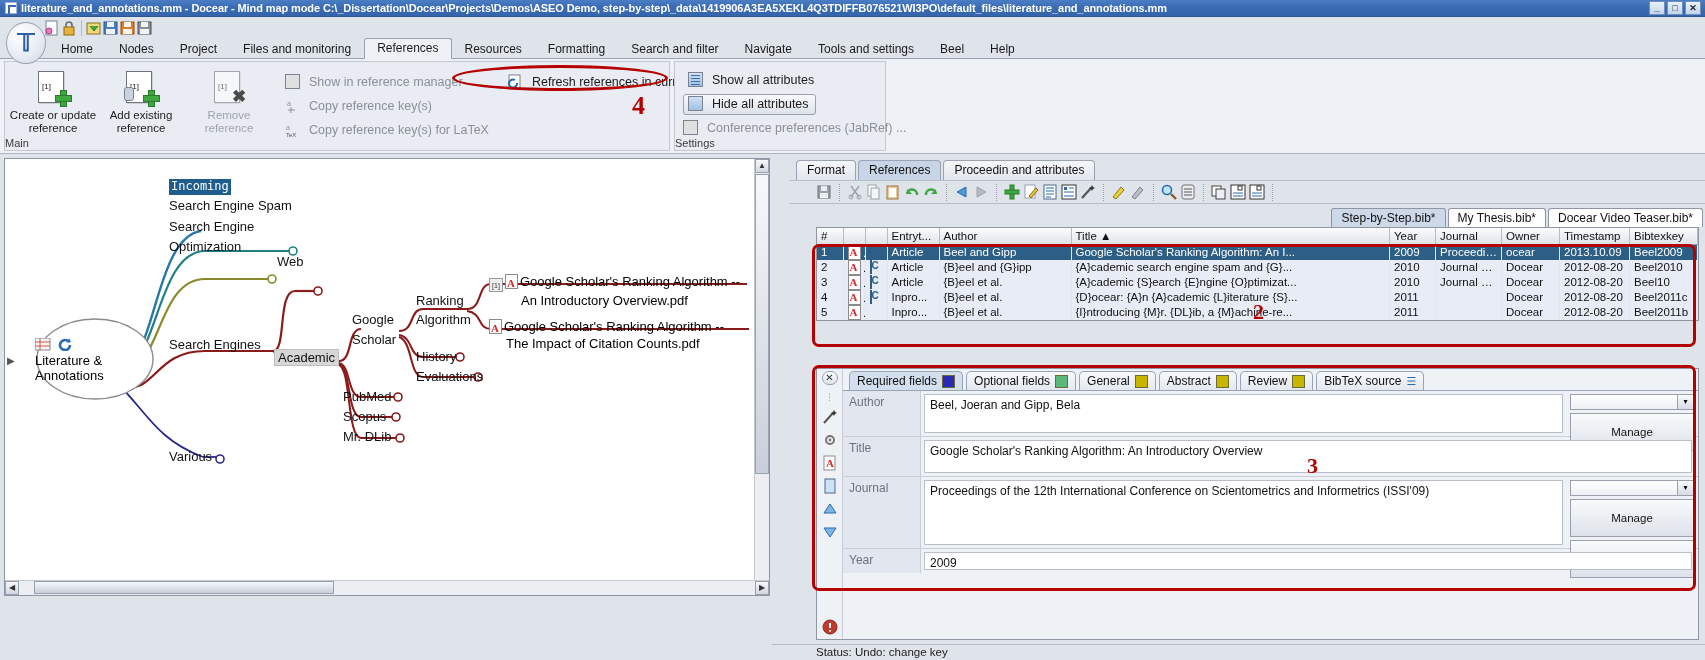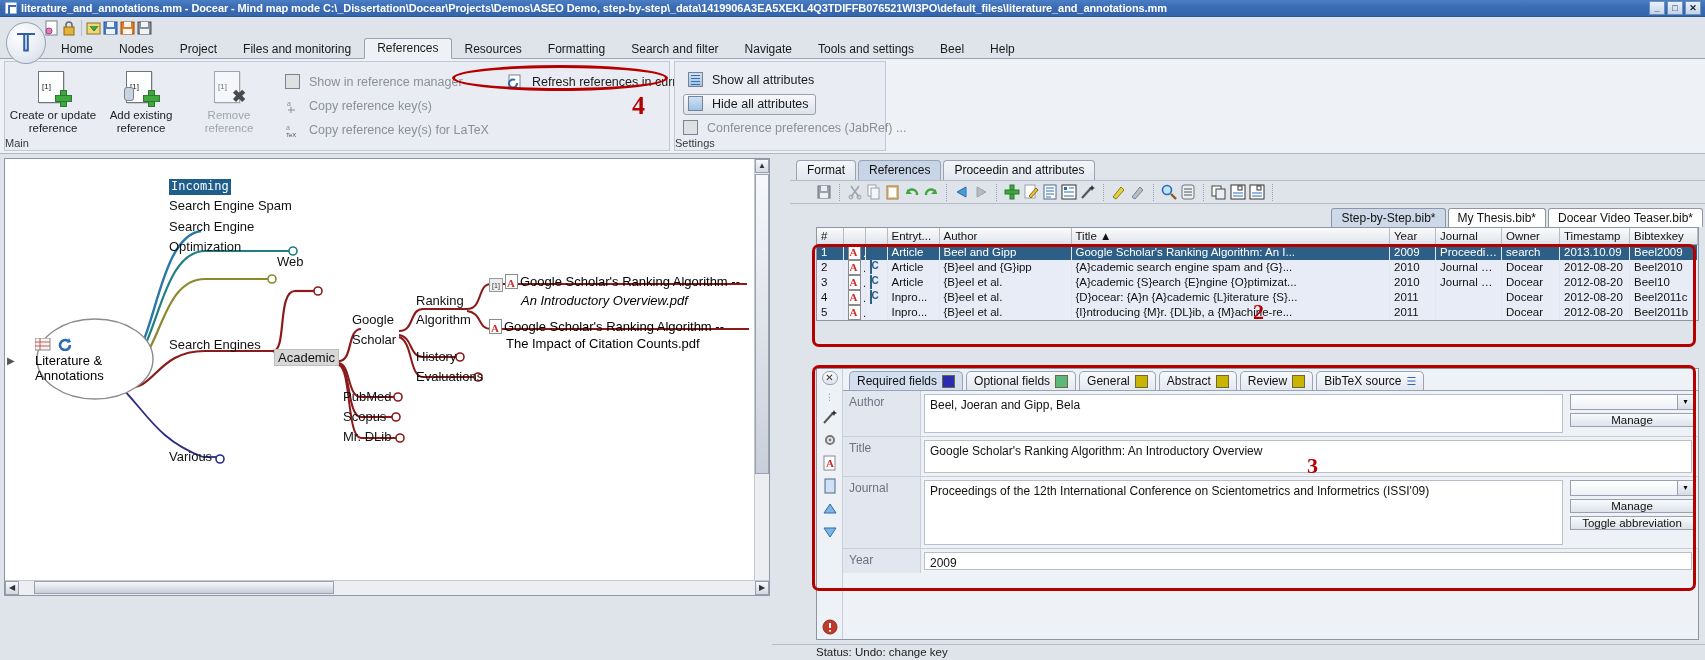--- a/index.html
+++ b/index.html
@@ -164,21 +164,21 @@
   .flabel{ width:78px; background:#e2e6ee; color:#6b7280; font-size:12px; padding:4px 6px; flex:0 0 auto;
            border-right:1px solid #c9cdd6;}
   .fval{ flex:1 1 auto; background:#fff; border:1px solid #b9bfc9; margin:3px; padding:3px 5px; font-size:12px;
          color:#111;}
   .fside{ width:132px; flex:0 0 auto; padding:3px 4px; display:flex; flex-direction:column; gap:3px;}
   .combo{ height:16px; background:linear-gradient(to bottom,#ffffff,#edf0f5); border:1px solid #9aa1ad;
           display:flex; justify-content:flex-end; align-items:center; }
   .combo .cbtn{ width:16px;height:14px;background:linear-gradient(to bottom,#f8fafc,#d6dce6);
                 border-left:1px solid #9aa1ad; font-size:8px; text-align:center; line-height:13px;}
   .sbtn{ border:1px solid #9aa1ad; background:linear-gradient(to bottom,#f8fafc,#dde2ea); font-size:11.5px;
-         text-align:center; padding:0 0; color:#111;}
+         text-align:center; padding:12px 0; color:#111;}
   .vtoolbar{ position:absolute; left:0; top:0; width:26px; bottom:0; background:#eef1f6;
              border-right:1px solid #c9cdd6; display:flex; flex-direction:column; align-items:center;
              padding-top:2px; gap:7px;}
   .closex{ width:16px;height:14px; border:1px solid #9aa1ad; border-radius:7px;
            background:linear-gradient(to bottom,#fdfdfe,#dde2ea); font-size:10px; text-align:center;
            line-height:12px; color:#333;}
   .statusbar{ position:absolute; left:0; right:0; bottom:0; height:16px; background:#dfe3ea;
               border-top:1px solid #b7bcc6; font-size:11.5px; color:#222; padding-left:44px; line-height:15px;}
 
   
@@ -471,21 +471,21 @@
         <div class="maptext" style="left:411px; top:153px;">Algorithm</div>
         <div class="maptext" style="left:411px; top:190px;">History</div>
         <div class="maptext" style="left:411px; top:210px;">Evaluations</div>
         <div class="maptext" style="left:338px; top:230px;">PubMed</div>
         <div class="maptext" style="left:338px; top:250px;">Scopus</div>
         <div class="maptext" style="left:338px; top:270px;">Mr. DLib</div>
         <div class="maptext" style="left:164px; top:290px;">Various</div>
 
         <div class="nodebox" style="left:484px; top:114px; line-height:17px;">
           <span class="refico">[1]</span><span class="pdfico"></span><span>Google Scholar's Ranking Algorithm --</span><br>
-          <span style="margin-left:32px;font-style:italic;">An Introductory Overview.pdf</span>
+          <span style="margin-left:32px;">An Introductory Overview.pdf</span>
         </div>
         <div class="nodebox" style="left:484px; top:159px; line-height:17px;">
           <span class="pdfico"></span><span>Google Scholar's Ranking Algorithm --</span><br>
           <span style="margin-left:17px;">The Impact of Citation Counts.pdf</span>
         </div>
 
         <div class="wm" style="left:446px; top:110px; width:150px; height:100px;"></div>
 
         <div class="map-scroll-v">
           <div class="arrbtn" style="height:14px;">▲</div>
@@ -639,21 +639,21 @@
           <tbody>
             <tr class="sel">
               <td>1</td>
               <td><span class="pdfico"></span></td>
               <td></td>
               <td>Article</td>
               <td>Beel and Gipp</td>
               <td>Google Scholar's Ranking Algorithm: An I...</td>
               <td>2009</td>
               <td>Proceedin...</td>
-              <td>search</td>
+              <td>ocear</td>
               <td>2013.10.09</td>
               <td>Beel2009</td>
             </tr>
             <tr class="alt">
               <td>2</td>
               <td><span class="pdfico"></span></td>
               <td><span class="sq-blue"></span></td>
               <td>Article</td>
               <td>{B}eel and {G}ipp</td>
               <td>{A}cademic search engine spam and {G}...</td>

